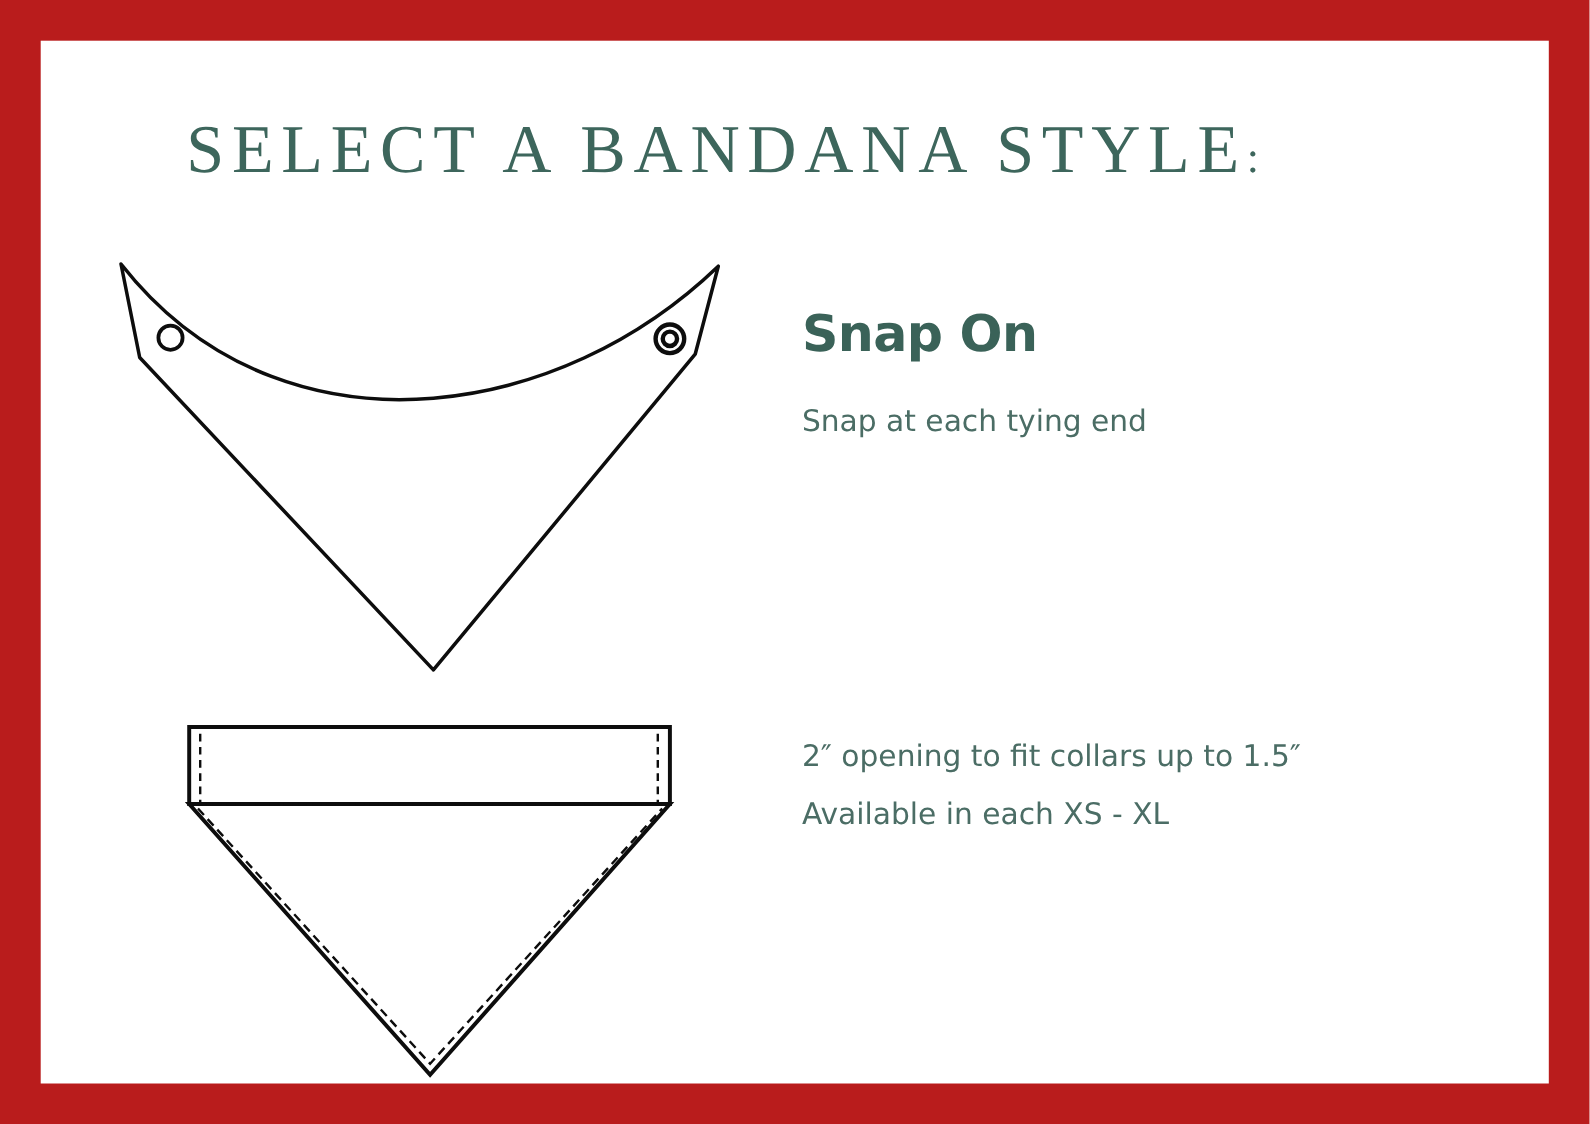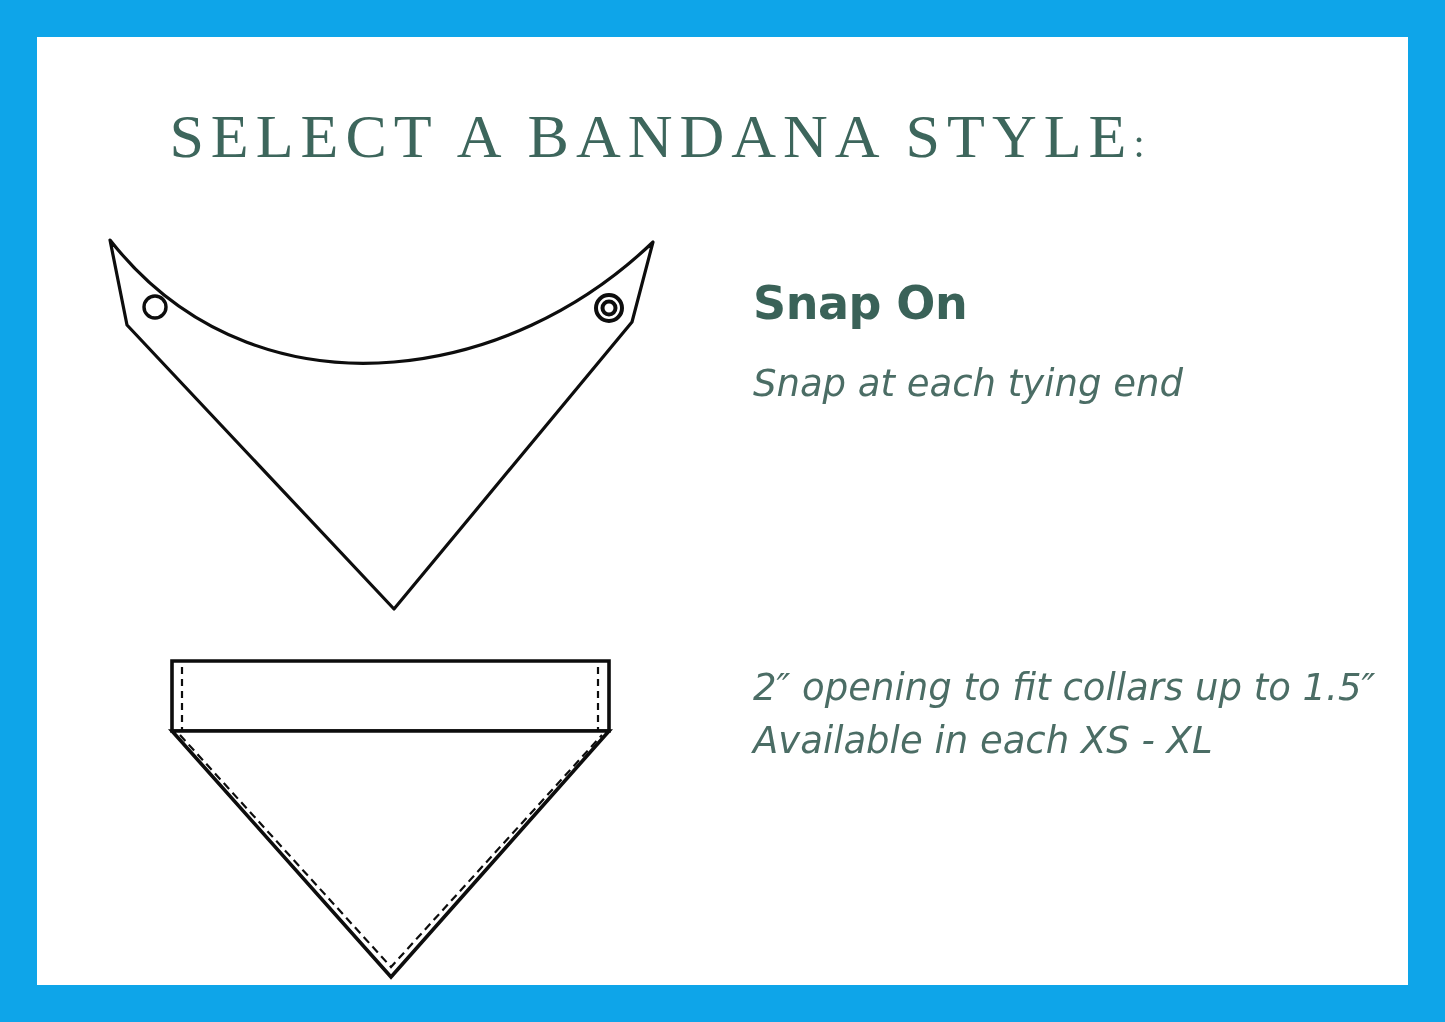--- a/index.html
+++ b/index.html
@@ -11,21 +11,21 @@
     width: 1445px;
     height: 1022px;
     overflow: hidden;
     font-family: "Liberation Sans", sans-serif;
   }
 
   #page {
     position: relative;
     width: 1445px;
     height: 1022px;
-    background: #0ea5e9;
+    background: #b91c1c;
     box-sizing: border-box;
   }
 
   #card {
     position: absolute;
     left: 37px;
     top: 37px;
     width: 1371px;
     height: 948px;
     background: #ffffff;
@@ -61,21 +61,21 @@
   }
   #art-collar {
     left: 95px;
     top: 575px;
     width: 520px;
     height: 390px;
   }
 
   .textblock {
     position: absolute;
-    left: 716px;
+    left: 692px;
   }
   #block-snap { top: 242px; }
   #block-collar { top: 624px; }
 
   .block-heading {
     font-family: "DejaVu Sans", sans-serif;
     font-weight: bold;
     font-size: 46px;
     line-height: 1.08;
     letter-spacing: -0.5px;
@@ -85,25 +85,24 @@
   }
 
   .block-lines {
     margin: 0;
     padding: 0;
     list-style: none;
   }
   .block-lines li {
     font-family: "DejaVu Sans", "Liberation Sans", sans-serif;
     font-weight: normal;
-    font-size: 37px;
+    font-size: 27px;
     line-height: 53px;
     color: #4b6d65;
     white-space: nowrap;
-    font-style: italic;
   }
 </style>
 </head>
 <body>
 
 <div id="page">
   <div id="card">
 
     <div id="title"><span>SELECT A BANDANA STYLE</span><span class="colon">:</span></div>
 

